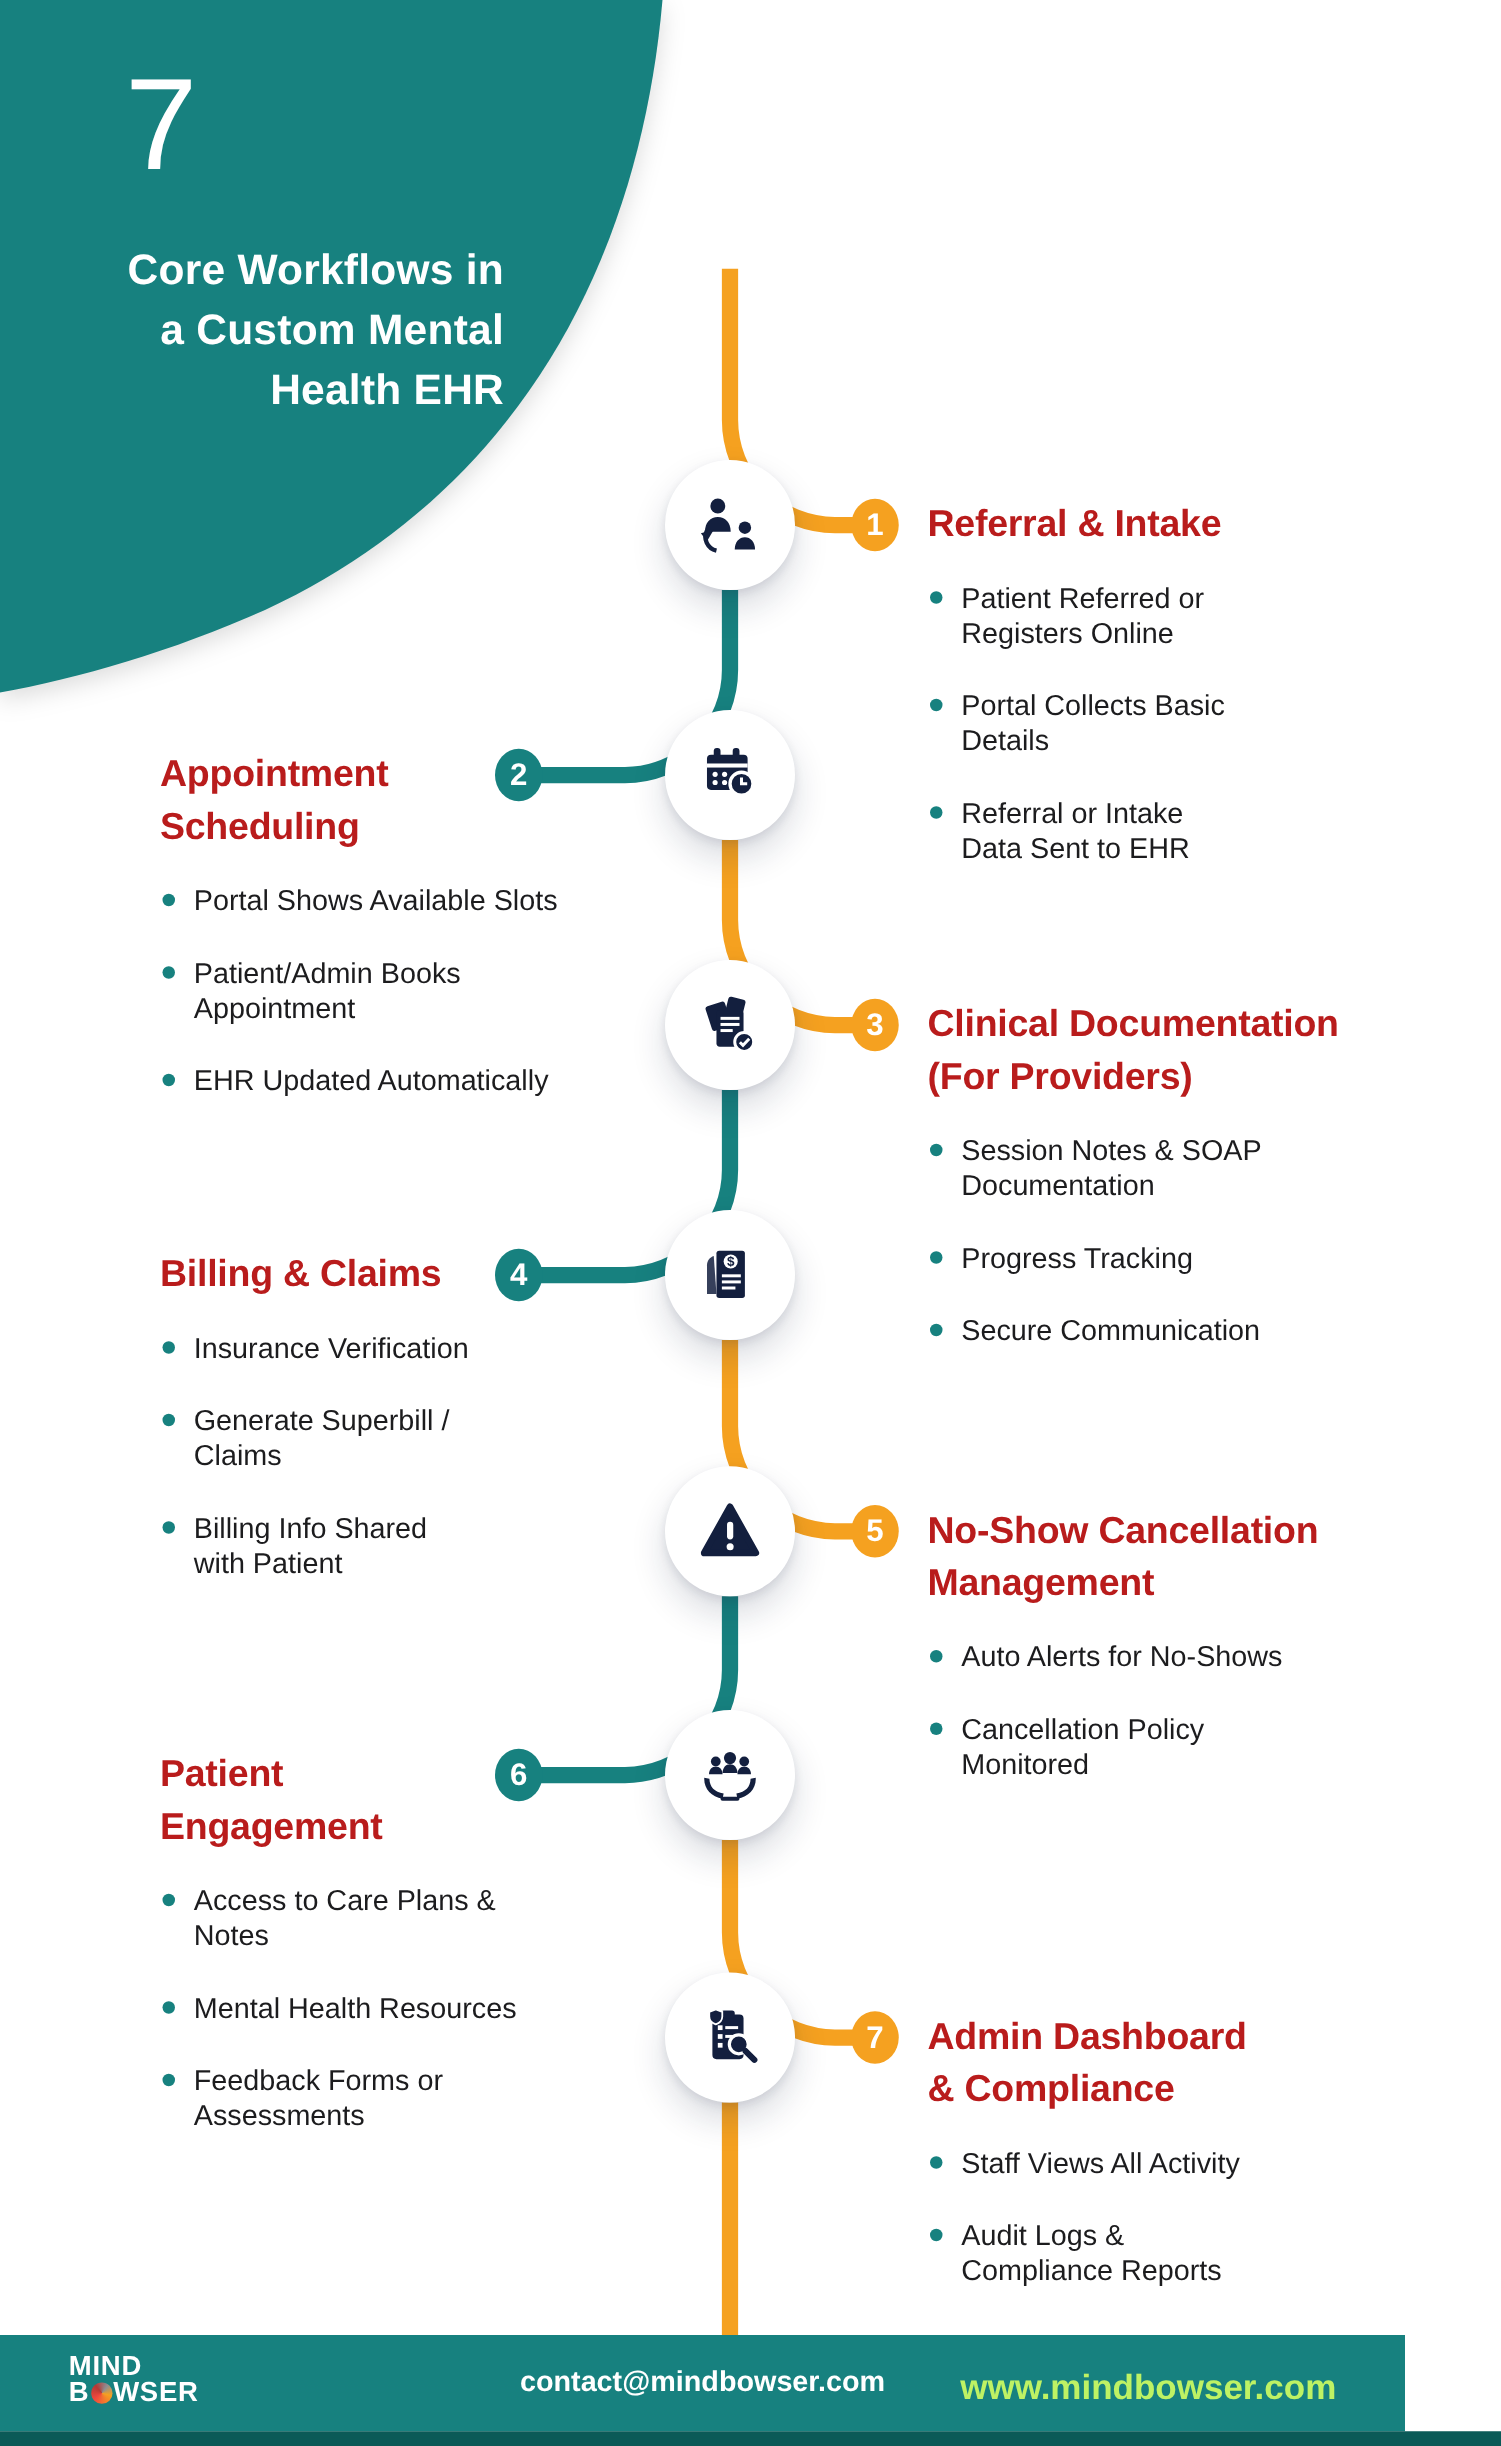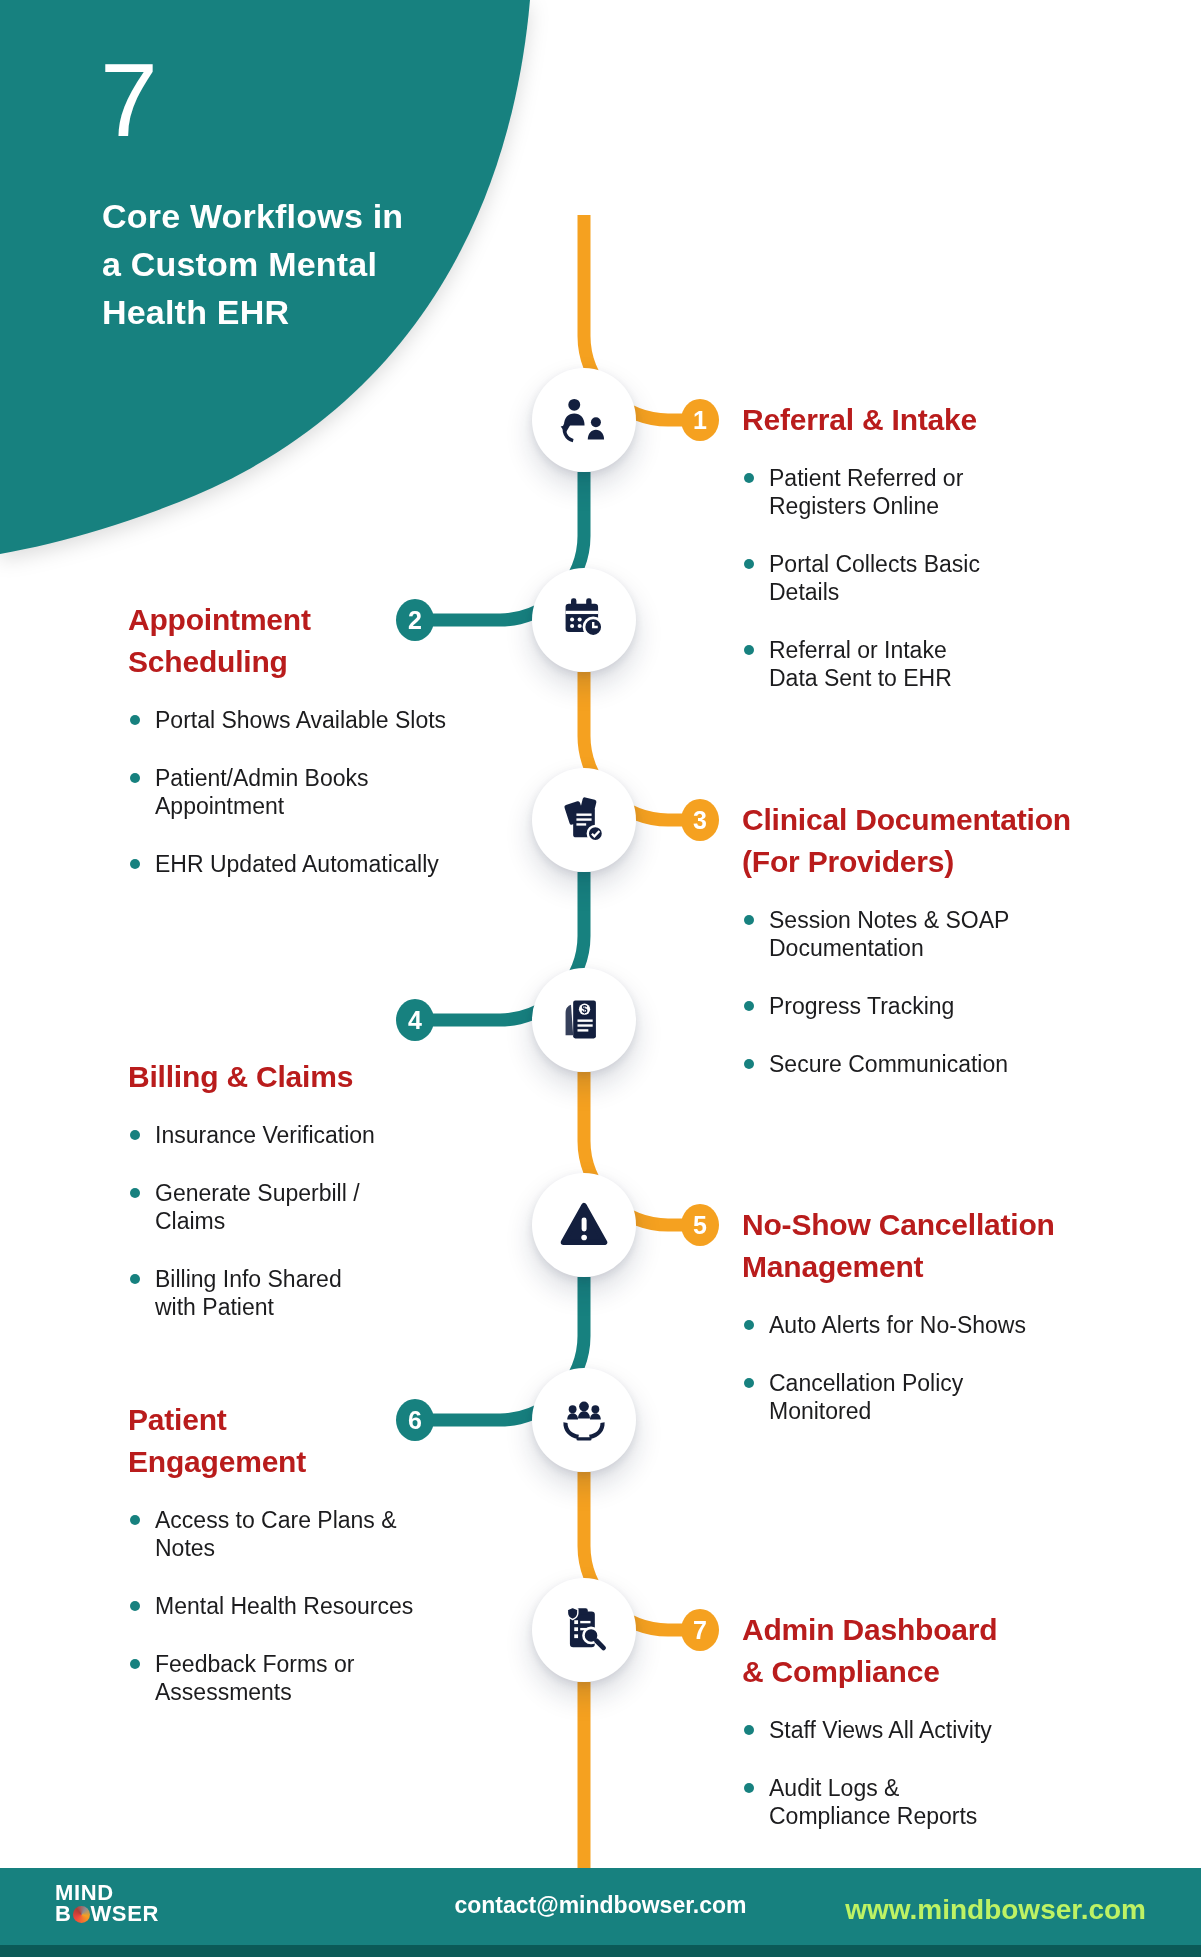--- a/index.html
+++ b/index.html
@@ -41,23 +41,23 @@
   }
   .step ul{list-style:none;margin:23px 0 0 0;padding:0;}
   .step li{
     position:relative;padding-left:27px;margin-bottom:30px;
     font-size:23px;line-height:28px;white-space:pre-line;color:#1c1c1e;
   }
   .step li::before{
     content:"";position:absolute;left:2px;top:9px;width:10px;height:10px;
     border-radius:50%;background:#17817F;
   }
-  .s1{top:399px}.s2{top:599px}.s3{top:799px}.s4{top:1056px}.s5{top:1204px}.s6{top:1399px}.s7{top:1609px}
-  
-  #footer-bar{position:absolute;left:0;top:1868px;width:1201px;height:77px;background:#17817F;z-index:5;}
+  .s1{top:399px}.s2{top:599px}.s3{top:799px}.s4{top:999px}.s5{top:1204px}.s6{top:1399px}.s7{top:1609px}
+  
+  #footer-bar{position:absolute;left:0;top:1868px;width:1076px;height:77px;background:#17817F;z-index:5;padding-left:48px;}
   #footer-strip{position:absolute;left:0;top:1945px;width:1201px;height:12px;background:#0B5A57;z-index:5;}
   #logo{position:absolute;left:55px;top:14px;color:#fff;font-size:22px;line-height:21px;font-weight:bold;letter-spacing:.6px;}
   .swirl{
     display:inline-block;width:17px;height:17px;border-radius:50%;vertical-align:-2px;margin:0 1px;
     background:conic-gradient(from 230deg,#f0483e,#b33a34 90deg,#8e8e93 165deg,#f5a120 235deg,#f0483e 360deg);
   }
   #footer-email{position:absolute;left:0;top:24px;width:100%;text-align:center;color:#fff;font-size:23px;font-weight:bold;}
   #footer-site{position:absolute;right:55px;top:26px;color:#bef264;font-size:28px;font-weight:bold;}
   .ic{display:block;}
 </style>
@@ -74,21 +74,21 @@
     <path d="M584 1072 L584 1141 A84 84 0 0 0 668 1225 L694 1225" stroke="#F5A120" stroke-width="13"></path>
     <path d="M584 1277 L584 1336 A84 84 0 0 1 500 1420 L420 1420" stroke="#17817F" stroke-width="13"></path>
     <path d="M584 1472 L584 1546 A84 84 0 0 0 668 1630 L694 1630" stroke="#F5A120" stroke-width="13"></path>
     <path d="M584 1682 L584 1872" stroke="#F5A120" stroke-width="13"></path>
   </svg>
 
   <svg id="blob" width="1201" height="600" viewBox="0 0 1201 600">
     <path d="M0 0 L530 0 C512 205 418 392 212 488 C138 521 62 543 0 554 Z" fill="#17817F"></path>
   </svg>
   <div id="hero-count" style="z-index:2;">7</div>
-  <div id="hero-title" style="z-index:2;">Core Workflows in
+  <div id="hero-title" style="z-index:2;text-align:right;">Core Workflows in
 a Custom Mental
 Health EHR</div>
 
   <div class="icon-circle c1">
     <svg class="ic" width="52" height="52" viewBox="0 0 48 48" fill="#131F3E">
       <circle cx="15" cy="10" r="5.5"></circle>
       <path d="M5.5 29c0-7 4-11 9.5-11s9.5 4 9.5 11z"></path>
       <circle cx="35" cy="26" r="4.6"></circle>
       <path d="M27.5 42c0-5.5 3.3-9 7.5-9s7.5 3.5 7.5 9z"></path>
       <path d="M14 43a10.5 10.5 0 0 1-7-15" fill="none" stroke="#131F3E" stroke-width="3.2"></path>

